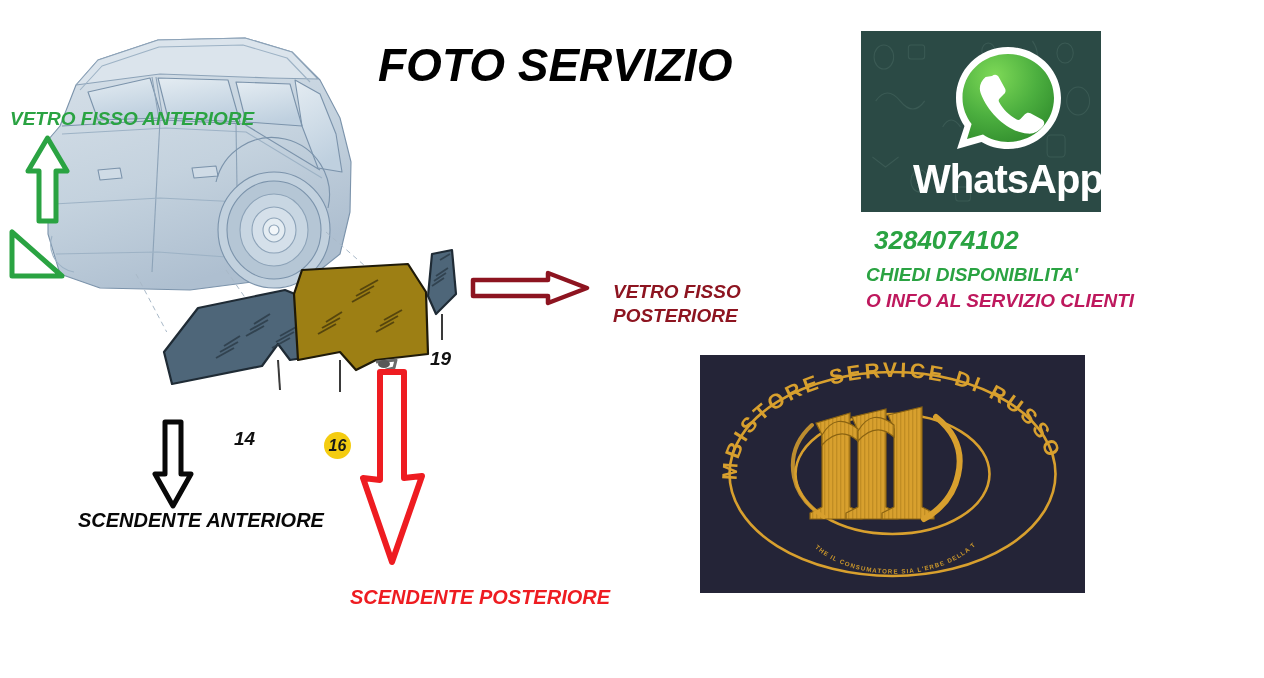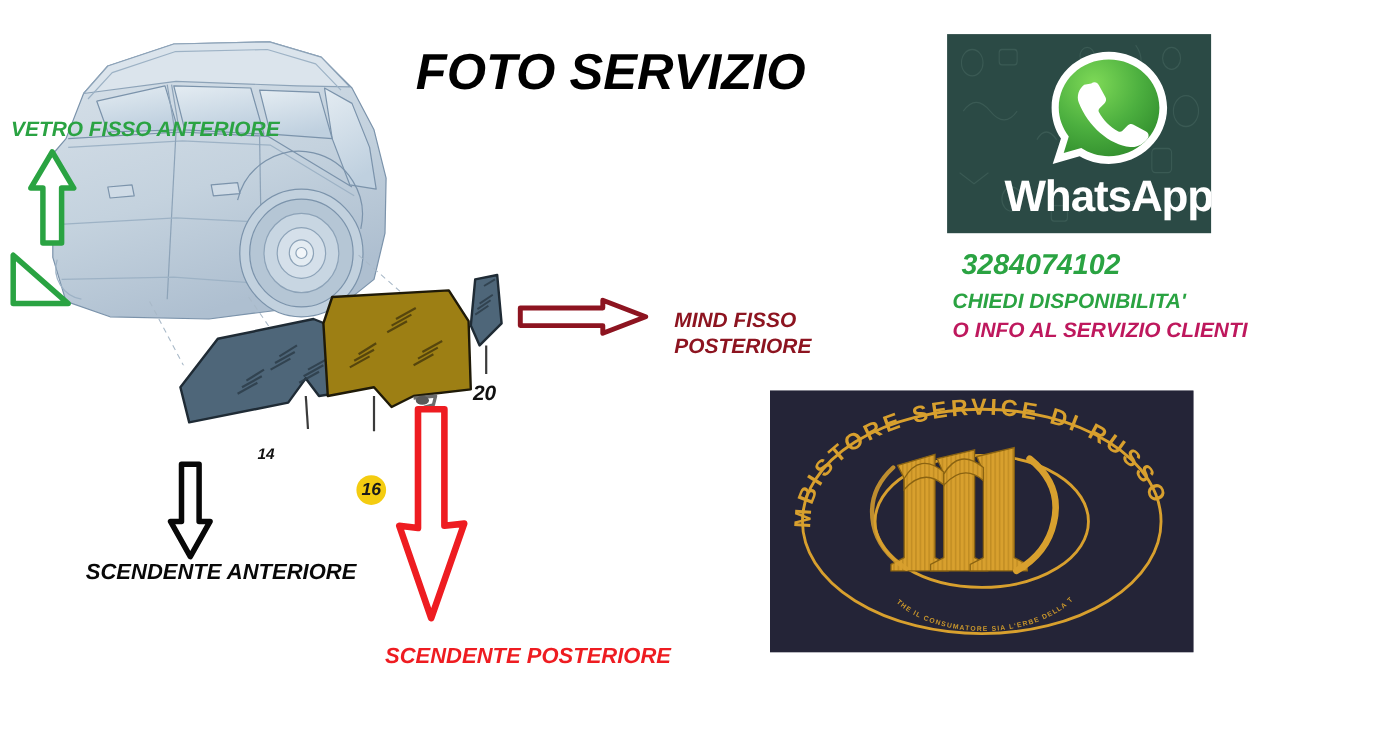--- a/index.html
+++ b/index.html
@@ -40,21 +40,21 @@
     left:350px;top:586px;font-size:20px;color:#ee1c21;
   }
 
   
   #parts-exploded{left:150px;top:248px;width:330px;height:190px;}
 
   .partnum{
     font-family:"Liberation Sans", sans-serif;
     font-weight:bold;font-style:italic;color:#111;
   }
-  #num-14{left:234px;top:404px;font-size:14px;}
+  #num-14{left:234px;top:428px;font-size:19px;}
   #num-17{left:378px;top:396px;font-size:19px;}
   #num-18{left:430px;top:348px;font-size:19px;}
   #badge-16{
     left:324px;top:396px;width:27px;height:27px;border-radius:50%;
     background:#f4cc10;display:flex;align-items:center;justify-content:center;
     font-size:16px;font-weight:bold;font-style:italic;color:#1a1a1a;margin-top:36px;
   }
 
   
   #arrow-green-up{left:25px;top:135px;width:45px;height:90px;}
@@ -210,29 +210,29 @@
       <g stroke="#2d3d4a" stroke-width="1.8" fill="none" opacity=".85">
         <path d="M286 28 L298 20 M284 33 L296 25 M282 38 L294 30"></path>
         <path d="M290 12 L300 6"></path>
       </g>
       <path d="M292 66 L292 92" stroke="#3a3a3a" stroke-width="2"></path>
     </g>
   </svg>
 
   <div class="abs partnum" id="num-14">14</div>
   <div class="abs partnum" id="num-17">17</div>
-  <div class="abs partnum" id="num-18">20</div>
+  <div class="abs partnum" id="num-18">19</div>
   <div class="abs" id="badge-16">16</div>
 
   <svg class="abs" id="arrow-darkred-right" viewBox="0 0 120 36">
     <path d="M3 10 L78 10 L78 3 L117 18 L78 33 L78 26 L3 26 Z" fill="#ffffff" stroke="#8d1420" stroke-width="4.5" stroke-linejoin="round"></path>
   </svg>
 
   <div class="abs lbl" id="label-vetro-fisso-posteriore">
-    <div>MIND FISSO</div>
+    <div>VETRO FISSO</div>
     <div>POSTERIORE</div>
   </div>
 
   <svg class="abs" id="arrow-black-down" viewBox="0 0 42 92">
     <path d="M13 4 L29 4 L29 56 L39 56 L21 88 L3 56 L13 56 Z" fill="#ffffff" stroke="#080808" stroke-width="5" stroke-linejoin="round"></path>
   </svg>
 
   <div class="abs lbl" id="label-scendente-anteriore">SCENDENTE ANTERIORE</div>
 
   <svg class="abs" id="arrow-red-down" viewBox="0 0 68 200">

